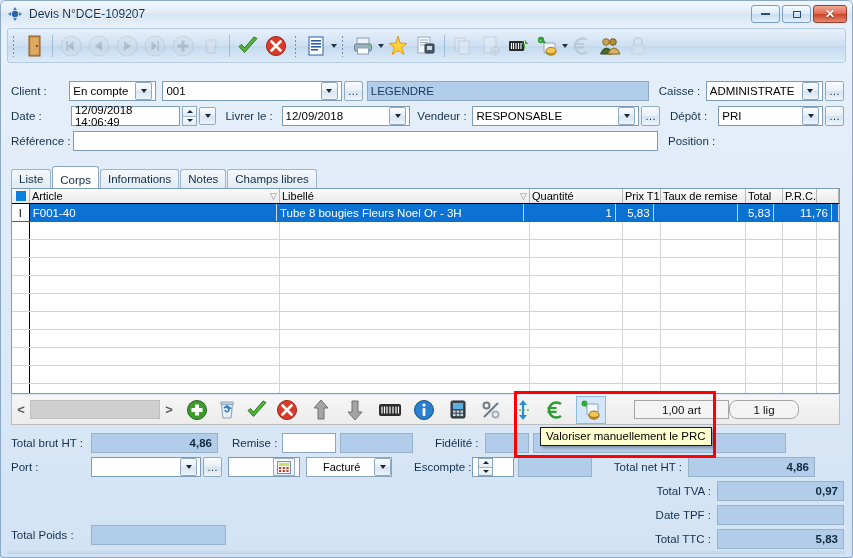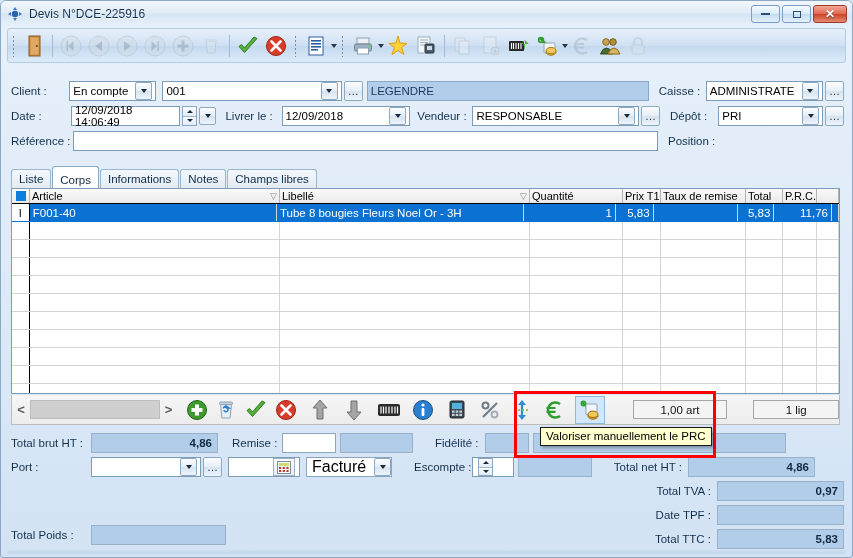--- a/index.html
+++ b/index.html
@@ -151,21 +151,21 @@
     padding-right:5px; font-weight:bold; color:#10293f; font-size:11.5px;
   }
   .wfld { height:20px; border:1px solid #8aa6c0; background:#fff; }
   .calcbtn {
     width:22px; height:18px; border:1px solid #9ab2c8; margin-left:auto; margin-right:1px;
     background:linear-gradient(180deg,#fdfdfd,#e7eef6);
     display:flex; align-items:center; justify-content:center;
   }
   .selbox {
     height:20px; border:1px solid #8aa6c0; background:#fff;
-    display:flex; align-items:center; padding-left:5px; font-size:16px;
+    display:flex; align-items:center; padding-left:16px; font-size:11px;
   }
   
   .redbox {
     position:absolute; left:513px; top:390px; width:202px; height:67px;
     border:3px solid #f00; pointer-events:none; z-index:40;
   }
   .tooltip {
     position:absolute; left:539px; top:426px; z-index:45;
     background:#ffffd0; border:1px solid #1a1a1a; color:#000;
     font-size:11.5px; padding:2px 5px 3px 5px; white-space:nowrap;
@@ -179,21 +179,21 @@
 
 <div class="window">
 
   <div class="titlebar">
     <span class="title-icon">
       <svg width="16" height="16" viewBox="0 0 16 16">
         <circle cx="8" cy="8" r="3.2" fill="#2a64a8"></circle>
         <path d="M8 1 L10 4 L6 4 Z M8 15 L6 12 L10 12 Z M1 8 L4 6 L4 10 Z M15 8 L12 10 L12 6 Z" fill="#3b7cc4"></path>
       </svg>
     </span>
-    <span class="title-text">Devis N°DCE-225916</span>
+    <span class="title-text">Devis N°DCE-109207</span>
     <div class="winbtns">
       <div class="winbtn">
           <span class="g"></span>
         </div>
       <div class="winbtn">
           <span class="sq"></span>
         </div>
       <div class="winbtn close">
           <span class="x">✕</span>
         </div>
@@ -708,21 +708,21 @@
           <path d="M3 3 L13 13" stroke="#2ea02e" stroke-width="2.2"></path>
           <circle cx="4.5" cy="4.5" r="2.1" fill="none" stroke="#2ea02e" stroke-width="1.7"></circle>
           <circle cx="11.5" cy="11.5" r="2.1" fill="none" stroke="#2ea02e" stroke-width="1.7"></circle>
           <rect x="7" y="5" width="11" height="11" rx="1" fill="#f2f6fa" stroke="#8ea2b4"></rect>
           <ellipse cx="14" cy="17" rx="5" ry="3.2" fill="#dfa52e" stroke="#9a7014"></ellipse>
           <ellipse cx="14" cy="15.3" rx="5" ry="3.2" fill="#f3c659" stroke="#9a7014"></ellipse>
         </svg>
     </div>
 
     <div class="countbox" style="width:95px; margin-left:28px;">1,00 art</div>
-    <div class="countbox" style="width:86px; margin-left:26px;">1 lig</div>
+    <div class="countbox" style="width:70px; margin-left:0;border-radius:8px;">1 lig</div>
   </div>
 
   <div class="totals">
 
     <div class="row" style="top:4px;">
       <span class="lbl" style="width:80px;">Total brut HT :</span>
       <div class="roval" style="width:127px;">4,86</div>
       <span class="lbl" style="width:50px; margin-left:14px;">Remise :</span>
       <div class="wfld" style="width:54px;"></div>
       <div class="roval" style="width:73px; margin-left:4px;"></div>

